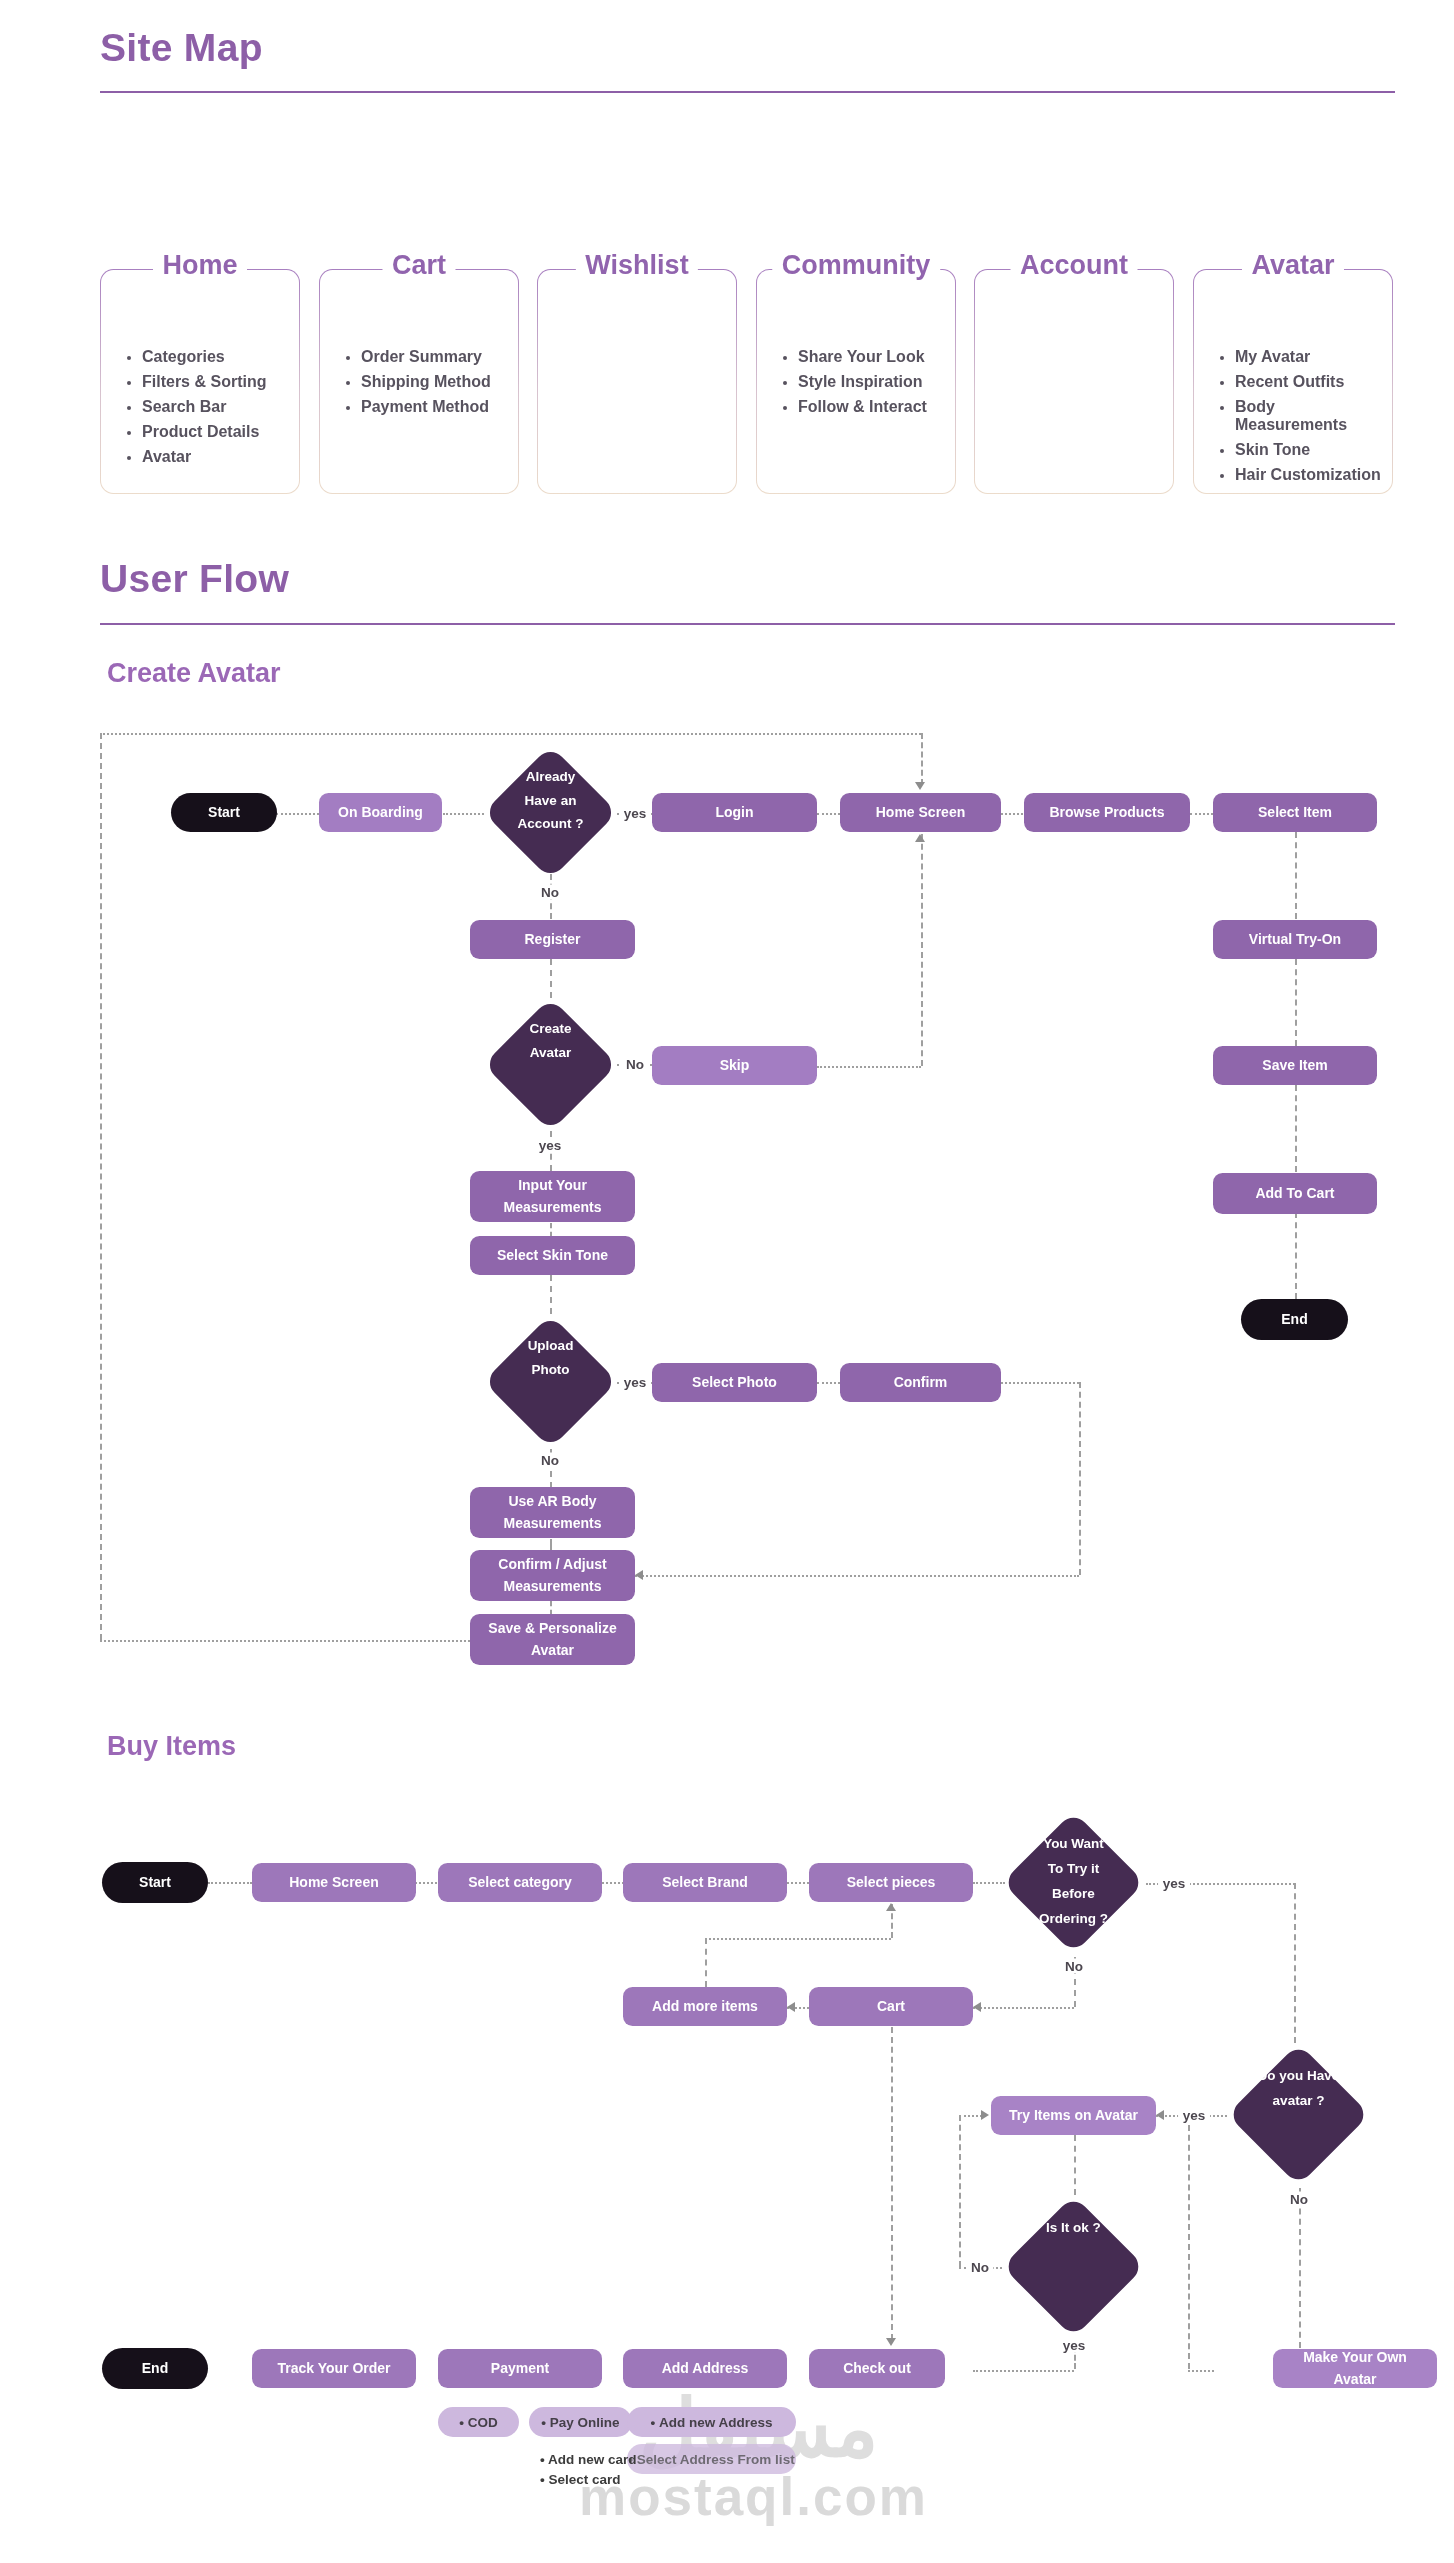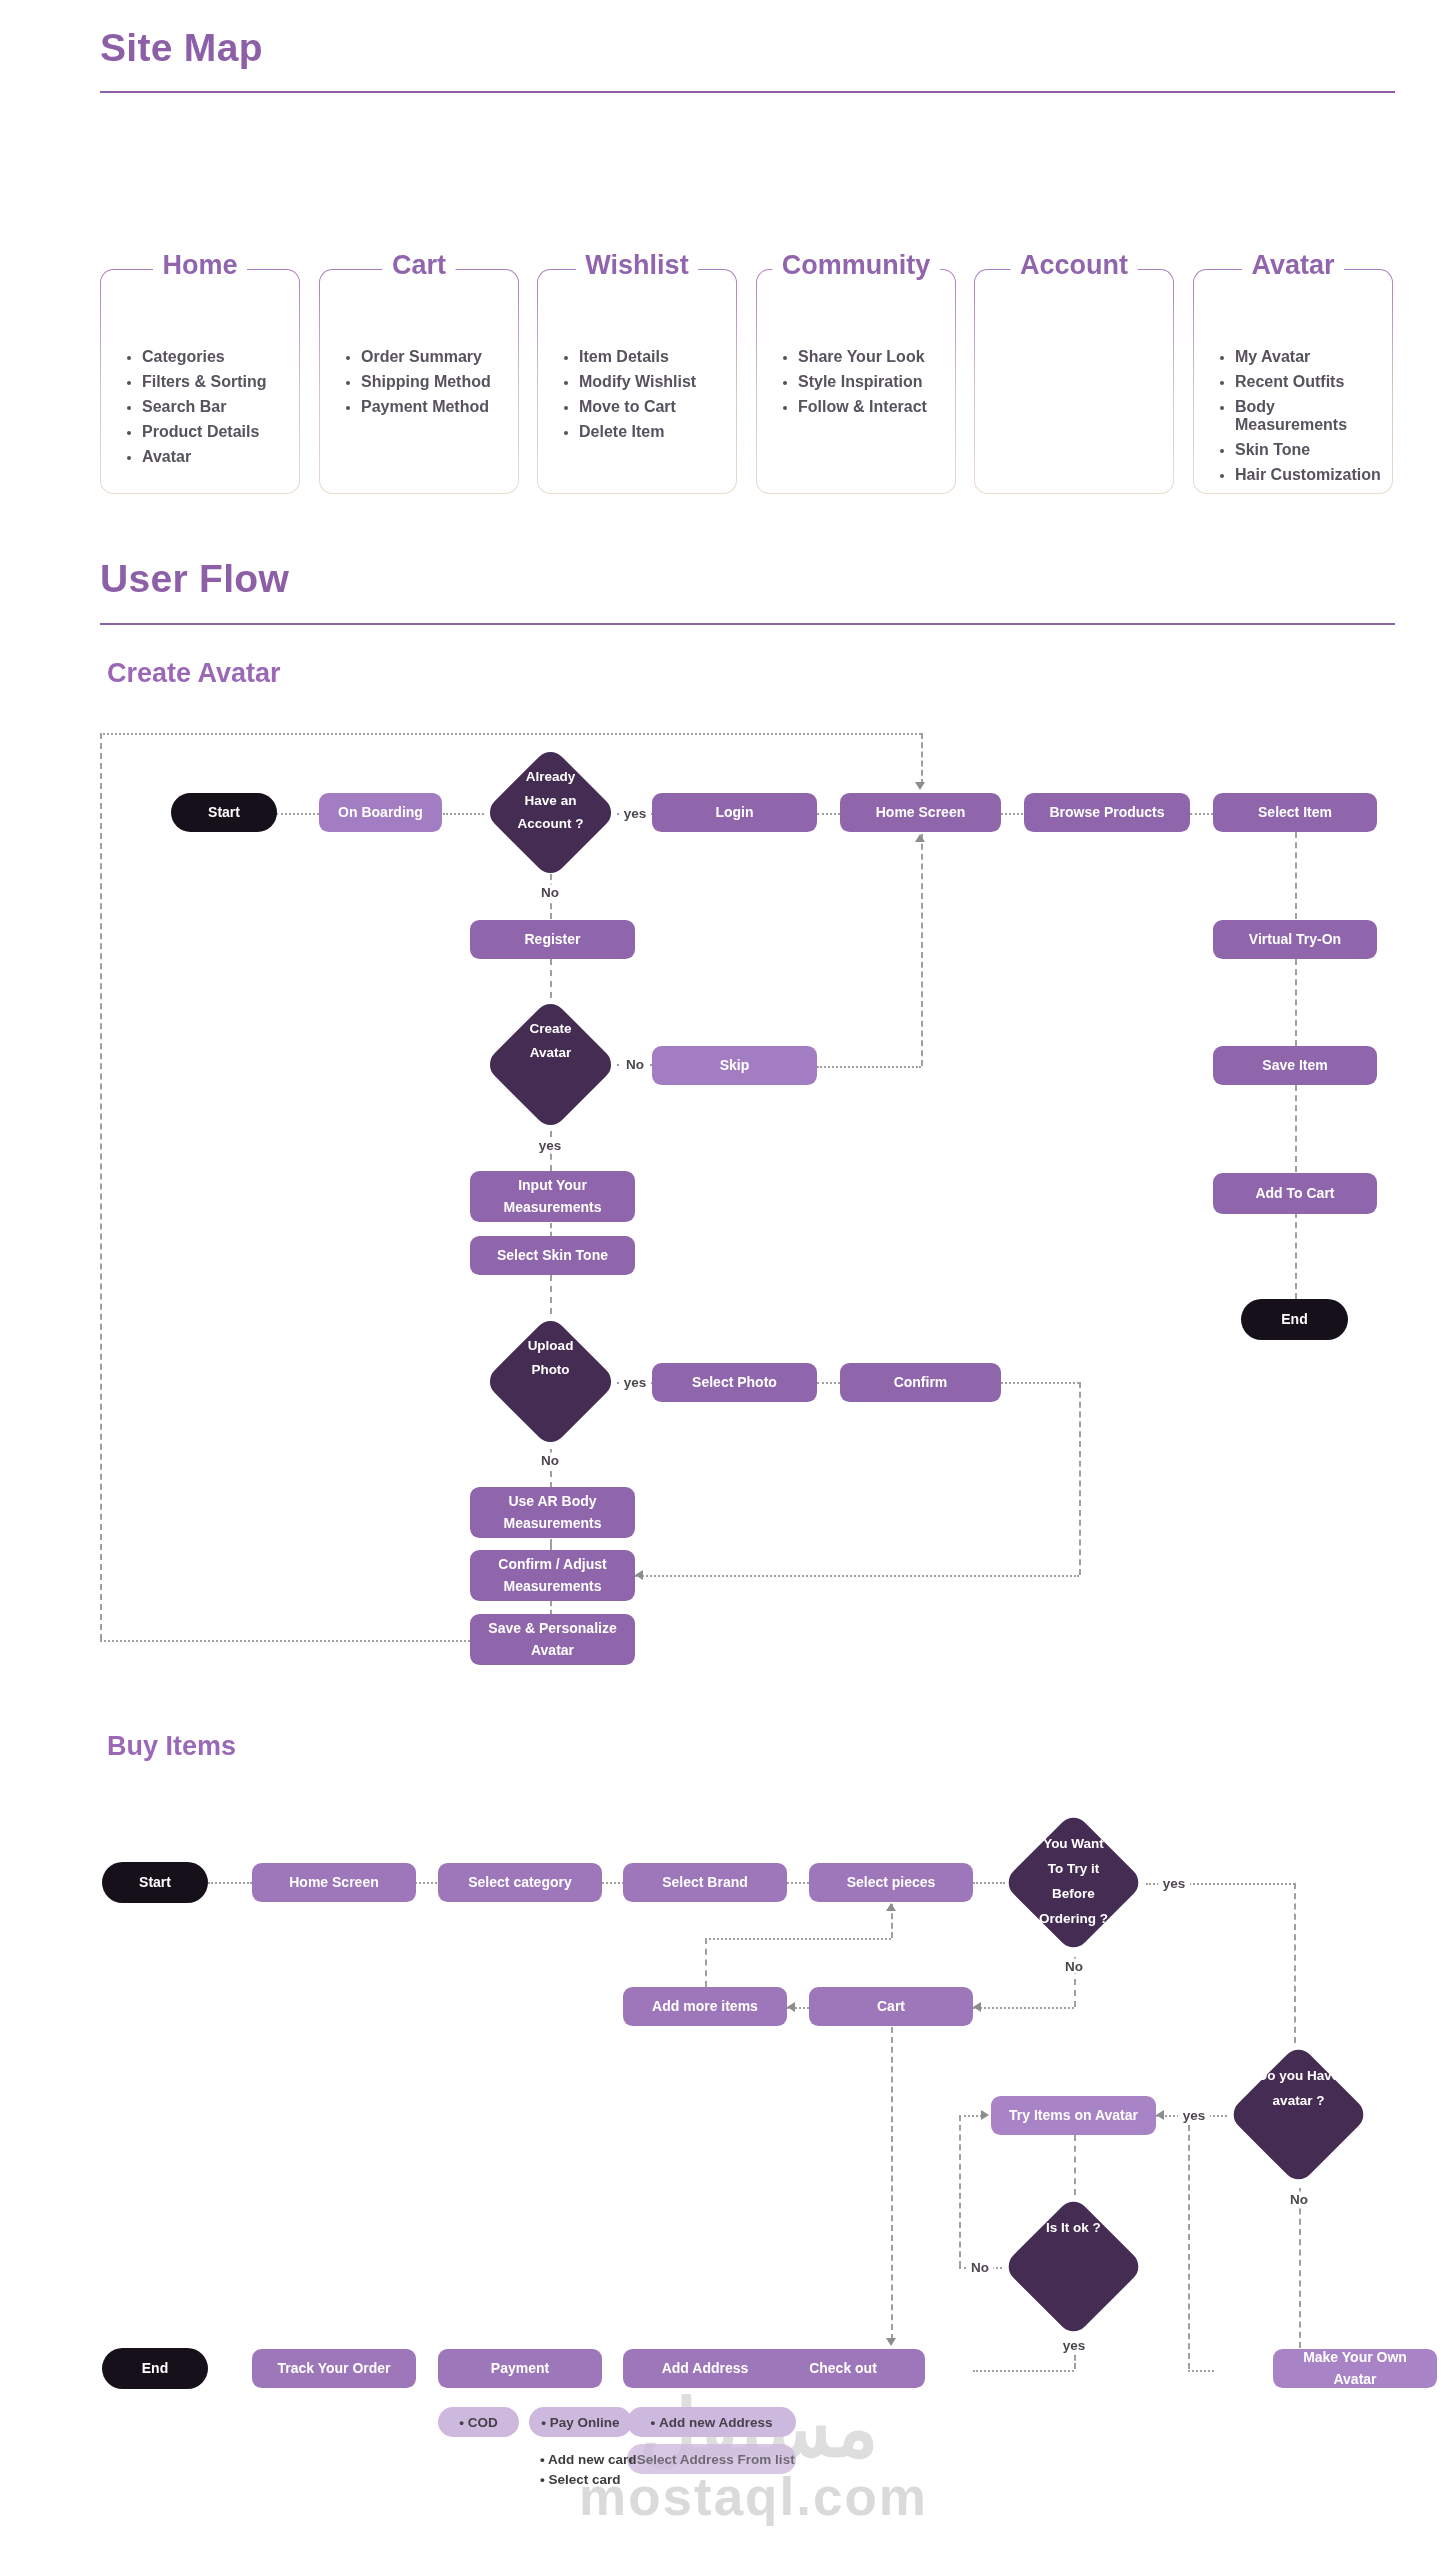--- a/index.html
+++ b/index.html
@@ -88,26 +88,20 @@
 <div class="card" style="left:319px;top:269px">
   <div class="card-title">Cart</div>
   <ul>
     <li>Order Summary</li>
     <li>Shipping Method</li>
     <li>Payment Method</li>
   </ul>
 </div>
 <div class="card" style="left:537px;top:269px">
   <div class="card-title">Wishlist</div>
-  <ul>
-    <li>Item Details</li>
-    <li>Modify Wishlist</li>
-    <li>Move to Cart</li>
-    <li>Delete Item</li>
-  </ul>
 </div>
 <div class="card" style="left:756px;top:269px">
   <div class="card-title">Community</div>
   <ul>
     <li>Share Your Look</li>
     <li>Style Inspiration</li>
     <li>Follow &amp; Interact</li>
   </ul>
 </div>
 <div class="card" style="left:974px;top:269px">
@@ -254,21 +248,21 @@
   <div class="dlbl" style="width:88px">Do you Have avatar ?</div>
 </div>
 <div class="diamond big" style="left:1023px;top:2216px;width:101px;height:101px">
   <div class="shape"></div>
   <div class="dlbl" style="width:81px">Is It ok ?</div>
 </div>
 <div class="pill black" style="left:102px;top:2348px;width:106px;height:41px">End</div>
 <div class="pill p3" style="left:252px;top:2349px;width:164px;height:39px">Track Your Order</div>
 <div class="pill p3" style="left:438px;top:2349px;width:164px;height:39px">Payment</div>
 <div class="pill p3" style="left:623px;top:2349px;width:164px;height:39px">Add Address</div>
-<div class="pill p3" style="left:761px;top:2349px;width:164px;height:39px">Check out</div>
+<div class="pill p3" style="left:809px;top:2349px;width:136px;height:39px">Check out</div>
 <div class="pill p4" style="left:1273px;top:2349px;width:164px;height:39px">Make Your Own Avatar</div>
 
 <div class="cond" style="left:1174px;top:1883px">yes</div>
 <div class="cond" style="left:1074px;top:1966px">No</div>
 <div class="cond" style="left:1194px;top:2115px">yes</div>
 <div class="cond" style="left:1299px;top:2199px">No</div>
 <div class="cond" style="left:980px;top:2267px">No</div>
 <div class="cond" style="left:1074px;top:2345px">yes</div>
 
 <div class="subpill" style="left:438px;top:2407px;width:81px;height:30px">•&nbsp;<span>COD</span></div>

